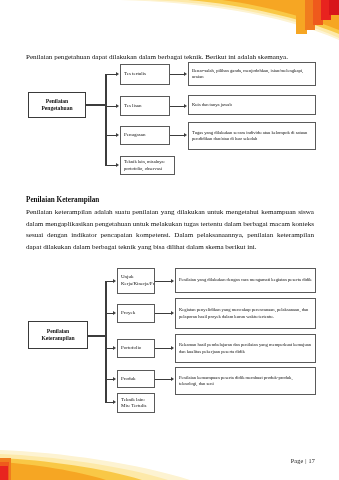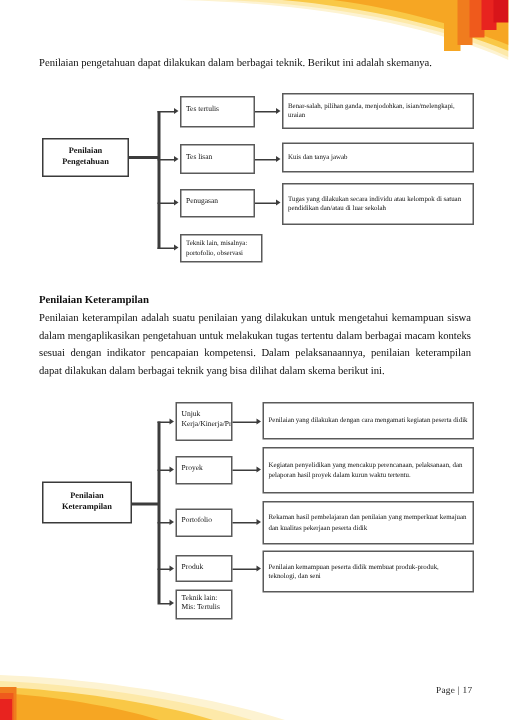--- a/index.html
+++ b/index.html
@@ -60,21 +60,21 @@
     color: #0d0d0d;
   }
   .h-sub {
     margin: 0;
     font-size: 7.2px;
     font-weight: bold;
     line-height: 11.6px;
     color: #0d0d0d;
   }
 
-  .intro { position: absolute; left: 0; top: 37px; width: 288px; }
+  .intro { position: absolute; left: 0; top: 52px; width: 288px; }
   .sec2-head { position: absolute; left: 0; top: 195px; width: 288px; }
   .sec2-body { position: absolute; left: 0; top: 207px; width: 288px; }
 
   
   .diagram {
     position: absolute;
   }
   .dgm1 { left: 28px; top: 62px; width: 290px; height: 120px; }
   .dgm2 { left: 28px; top: 265px; width: 290px; height: 155px; }
 

